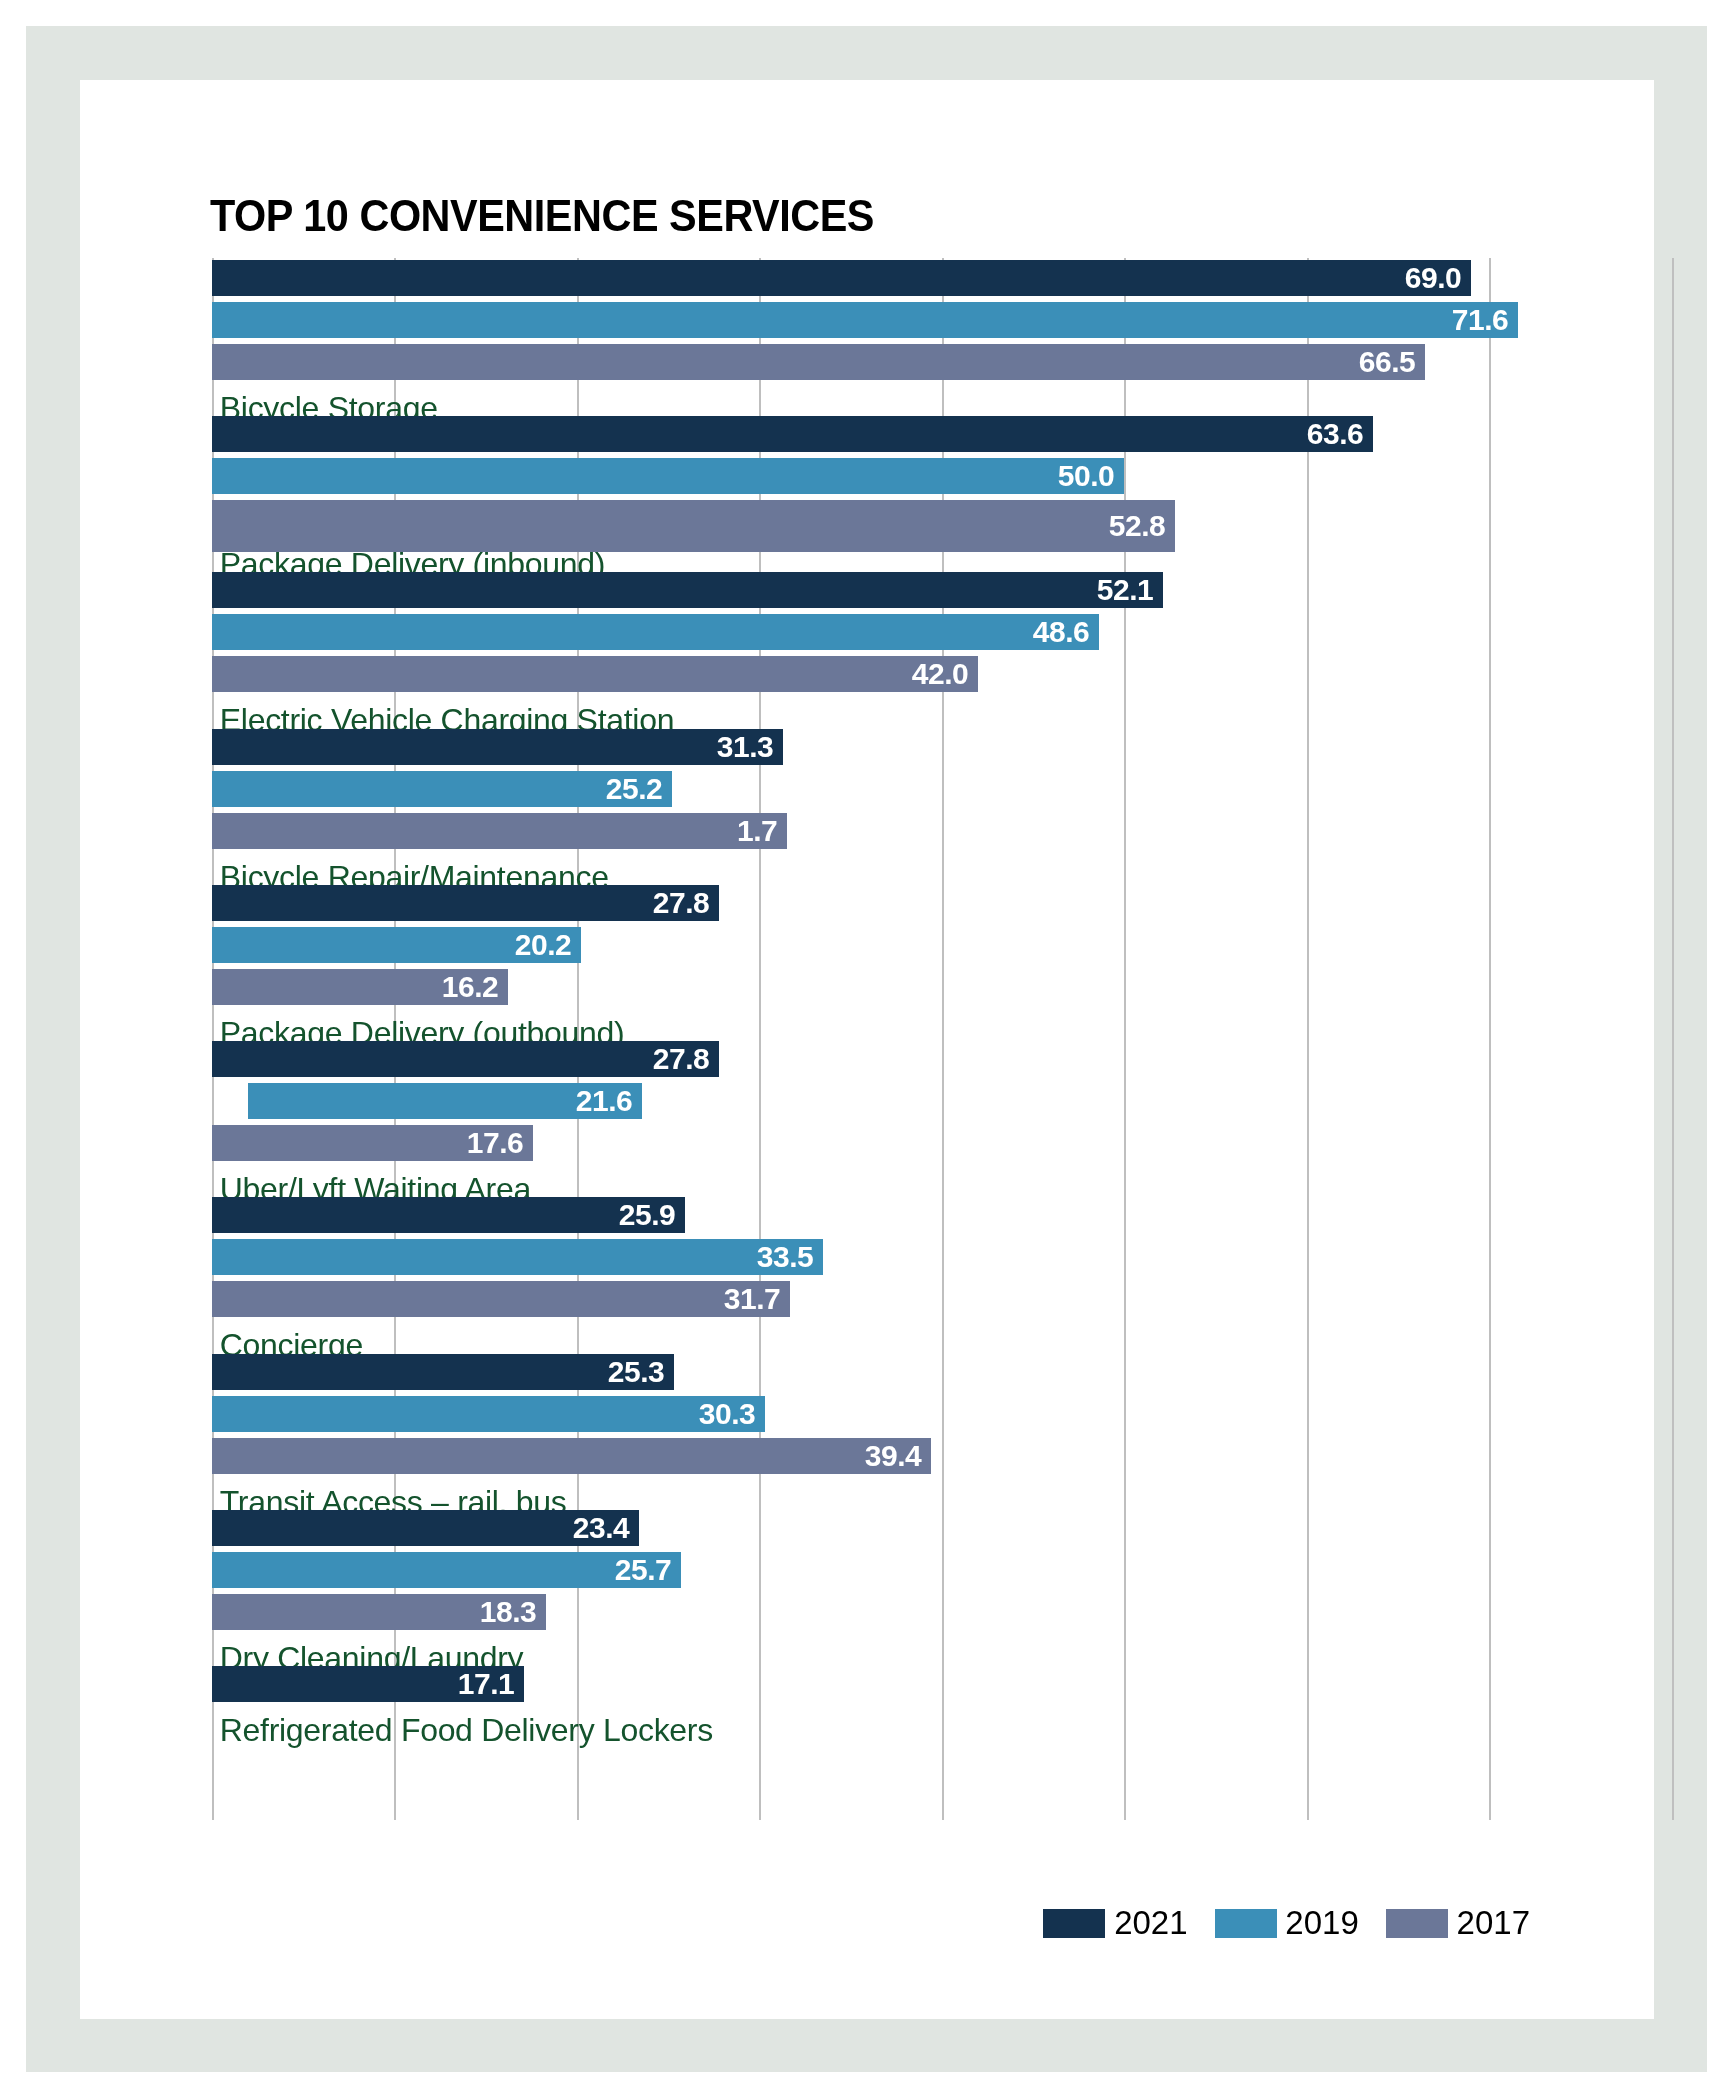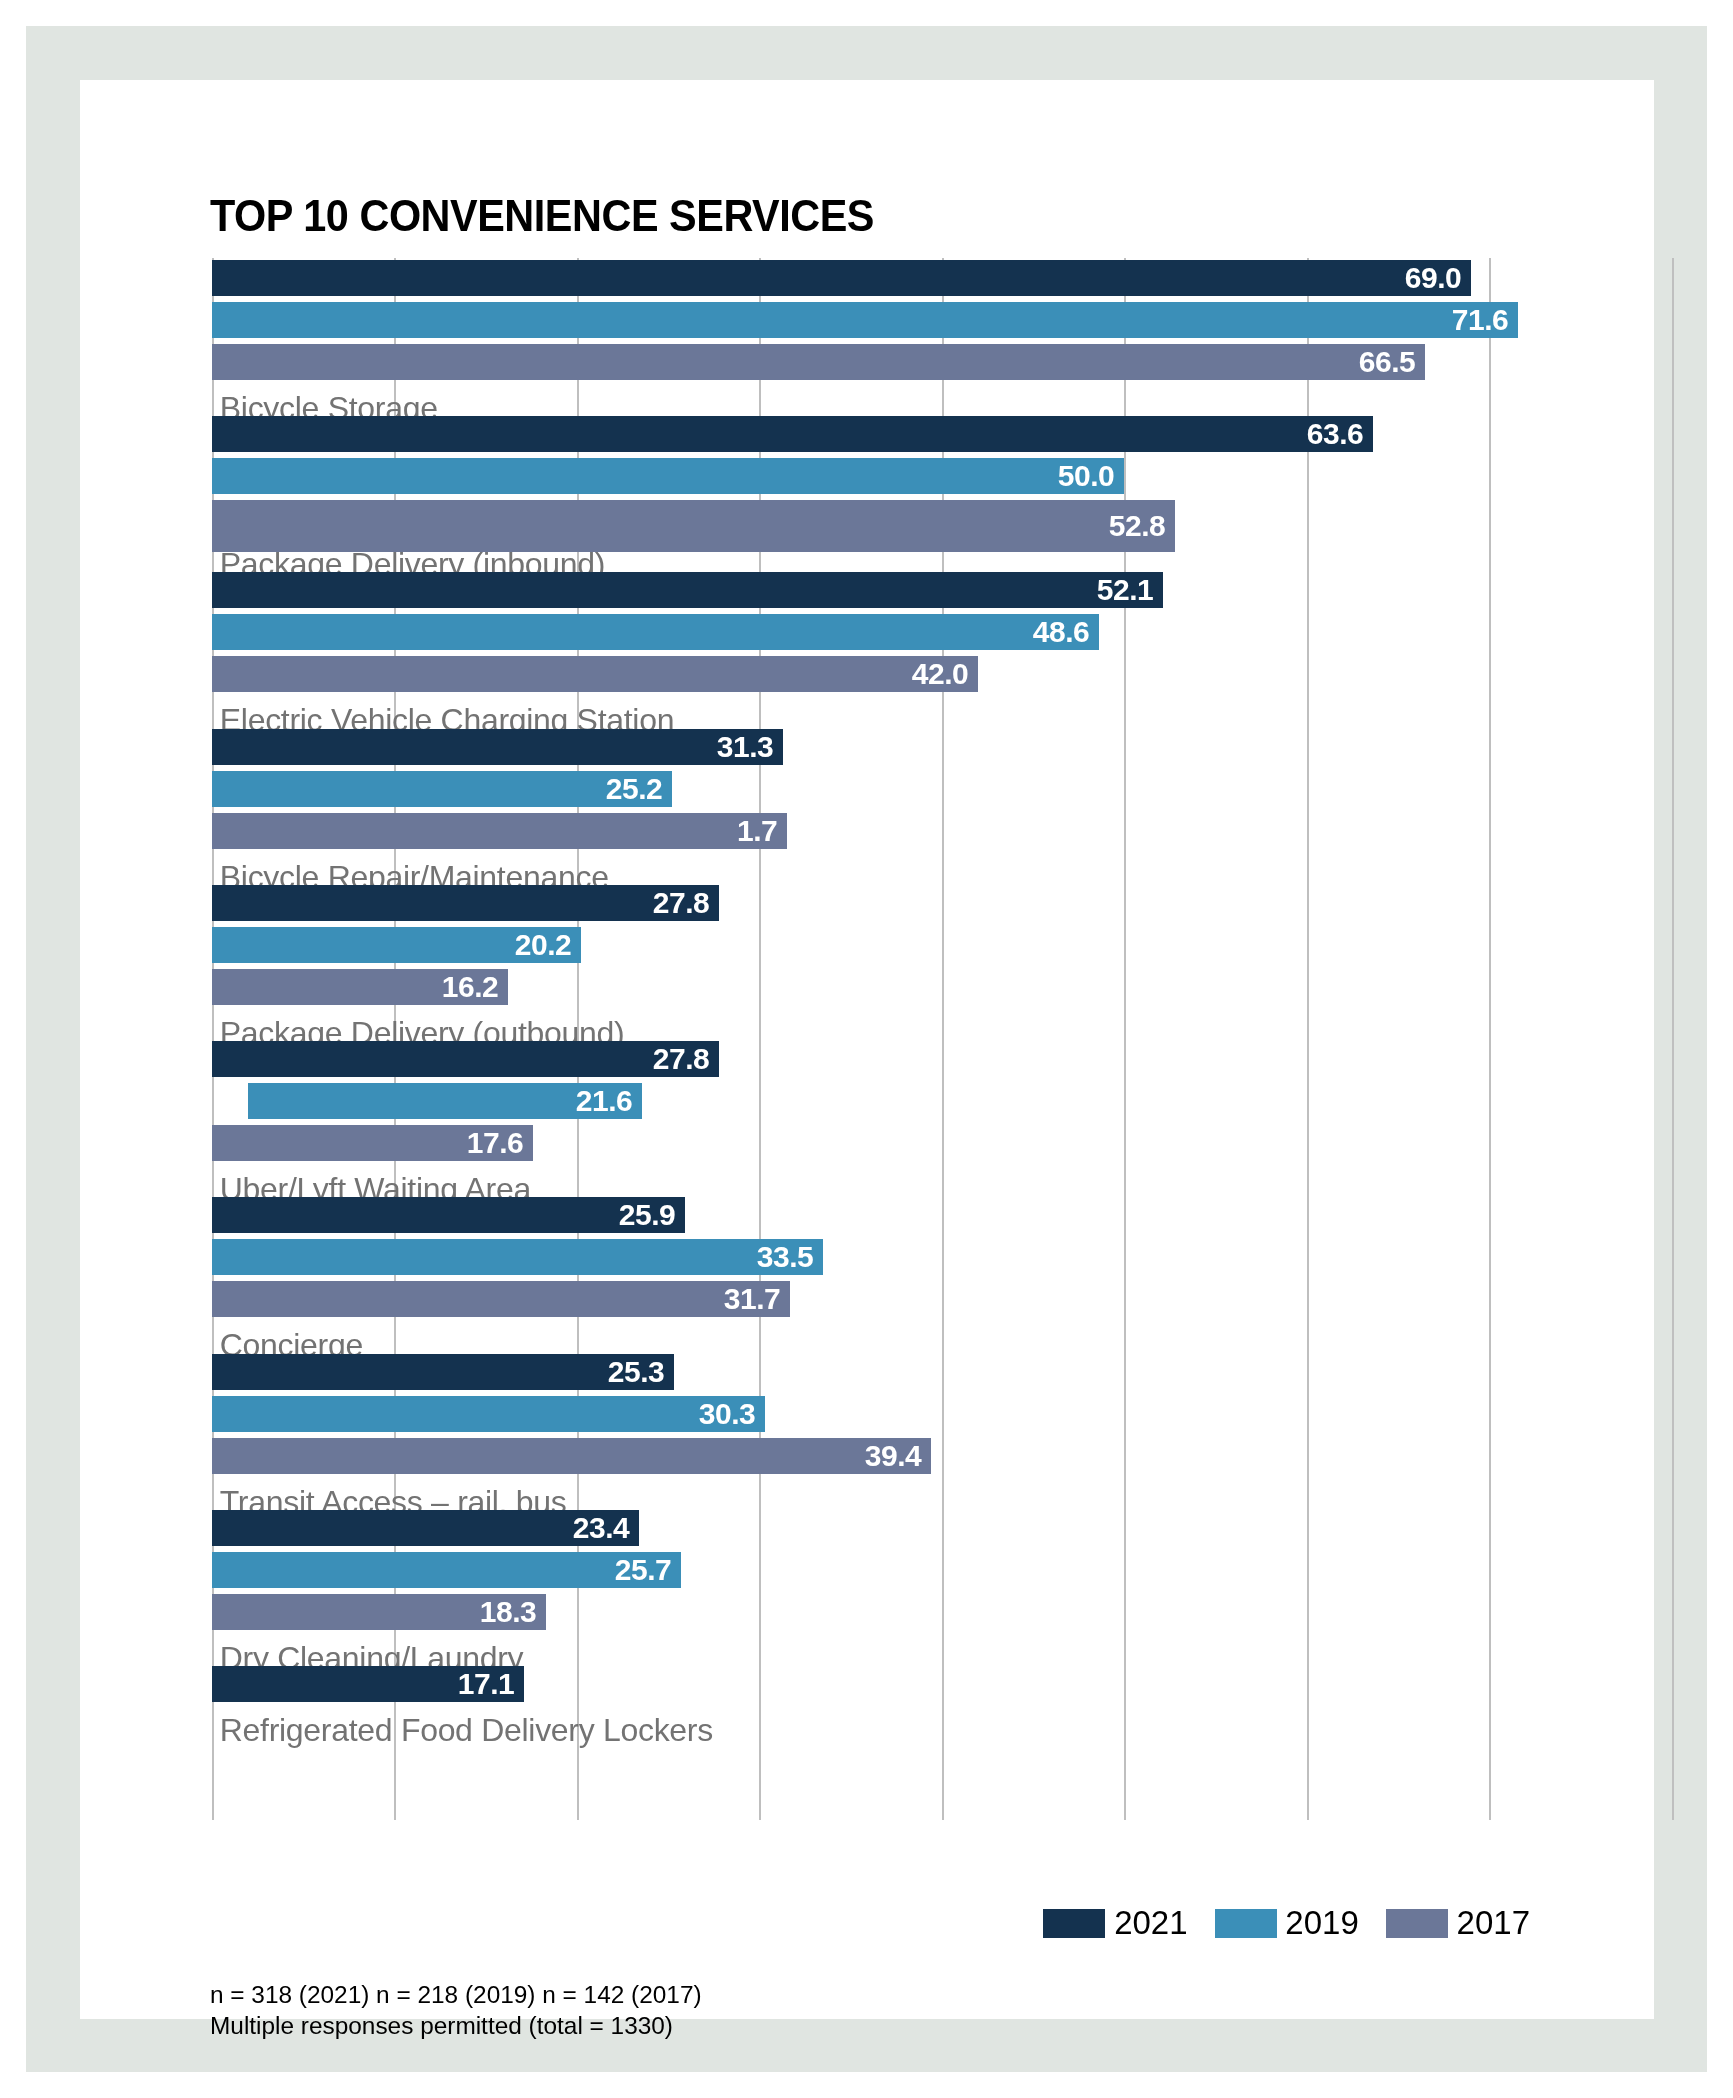--- a/index.html
+++ b/index.html
@@ -107,21 +107,21 @@
     color: #ffffff;
     font-weight: bold;
     font-size: 30px;
     font-family: "Liberation Sans Narrow", "Liberation Sans", sans-serif;
     letter-spacing: -0.5px;
     white-space: nowrap;
   }
   .cat-label {
     position: absolute;
     left: 7.8px;
-    color: #737373;
+    color: #14532d;
     font-size: 32px;
     font-family: "Liberation Sans", sans-serif;
     white-space: nowrap;
     letter-spacing: -0.3px;
   }
 
   
   .legend {
     position: absolute;
     left: 0;
@@ -365,20 +365,16 @@
         <div class="legend-item">
           <span class="legend-swatch" style="background: rgb(59, 143, 184);"></span>
           <span class="legend-text">2019</span>
         </div>
         <div class="legend-item">
           <span class="legend-swatch" style="background: rgb(107, 119, 152);"></span>
           <span class="legend-text">2017</span>
         </div>
       </div>
 
-    <div class="footnote">
-      <div>n = 318 (2021) n = 218 (2019) n = 142 (2017)</div>
-      <div>Multiple responses permitted (total = 1330)</div>
-    </div>
 
   </div>
 </div>
 
 
 </body></html>

